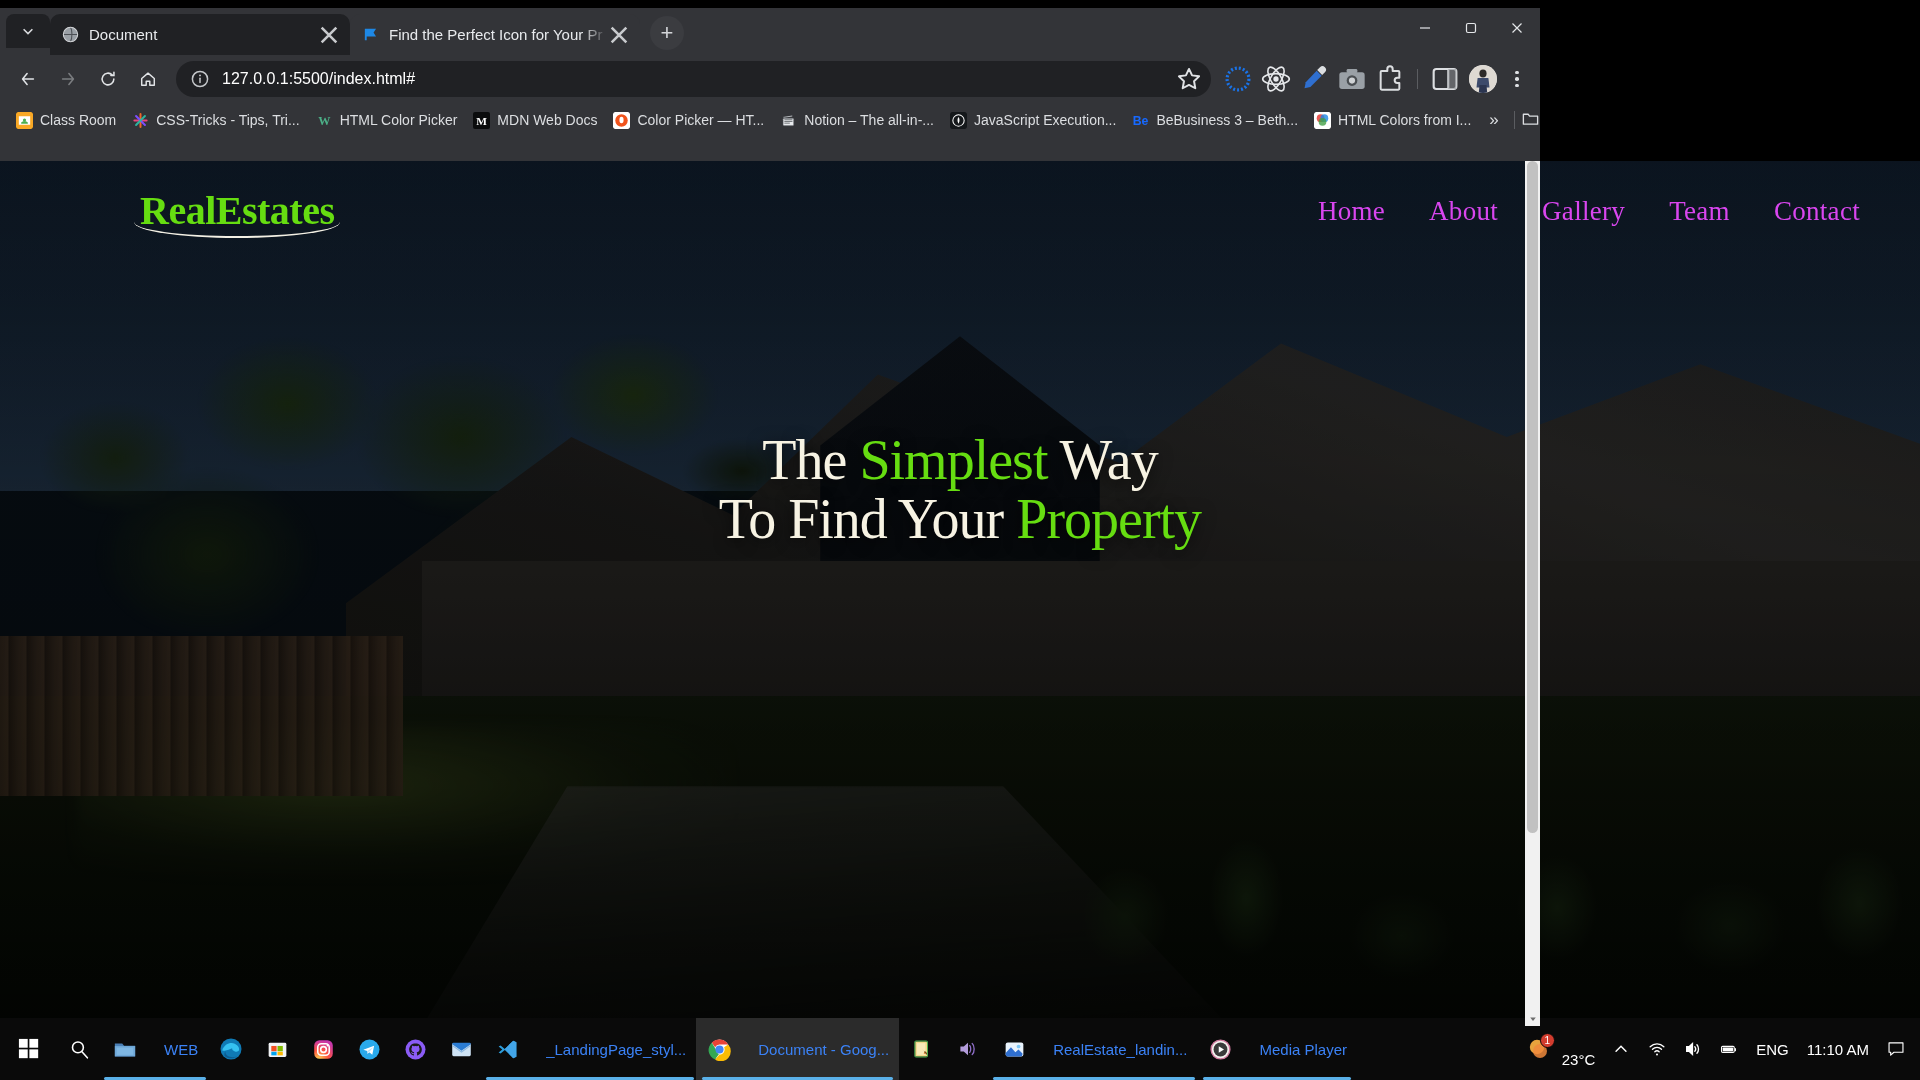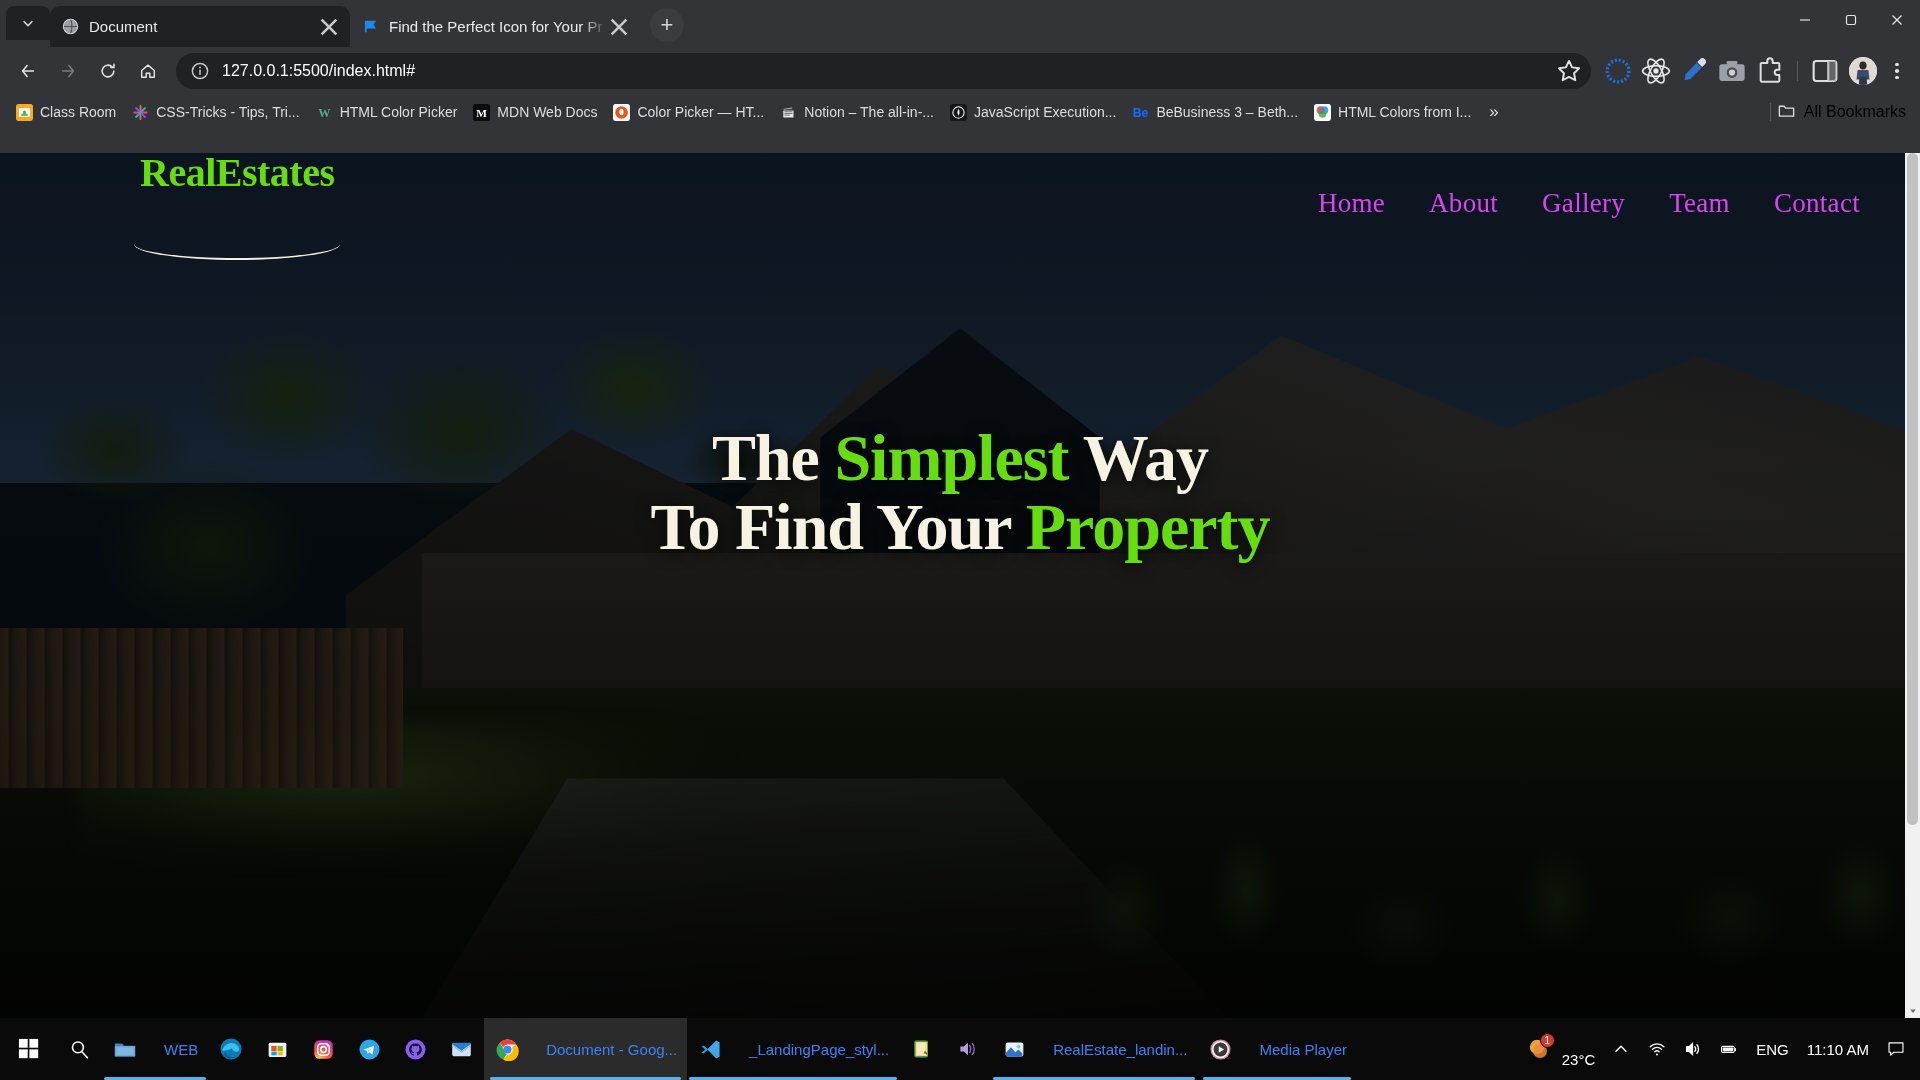--- a/index.html
+++ b/index.html
@@ -5,21 +5,21 @@
   * { box-sizing: border-box; margin: 0; padding: 0; }
   html, body {
     width: 1920px; height: 1080px;
     overflow: hidden;
     font-family: "Liberation Sans", sans-serif;
     background: #000;
   }
   .screen { position: relative; width: 1920px; height: 1080px; }
 
   
-  .browser { position:absolute; left:0; top:0; width:1920px; height:1018px; background:#333438; }
+  .browser { position:absolute; left:0; top:8px; width:1540px; height:1018px; background:#333438; }
 
   
   .tabstrip { position:relative; height:47px; background:#333438; display:flex; align-items:flex-end; }
   .tabsearch {
     width:44px; height:34px; margin-left:6px; margin-bottom:7px;
     background:#202124; border-radius:8px 8px 0 0;
     display:flex; align-items:center; justify-content:center;
   }
   .tabsearch svg { width:14px; height:14px; }
   .tab {
@@ -154,21 +154,21 @@
       radial-gradient(ellipse 90px 75px at 78% 74%, #22391a 0%, transparent 62%),
       radial-gradient(ellipse 70px 90px at 93% 64%, #2b4720 0%, transparent 62%);
   }
   .heroshade { position:absolute; inset:0; background:rgba(0,0,0,0.45); }
   .heroshade2 { position:absolute; inset:0;
     background:linear-gradient(180deg, rgba(5,10,18,.38) 0%, rgba(0,0,0,.22) 35%, rgba(0,0,0,.35) 72%, rgba(0,0,0,.58) 100%); }
 
   
   .siteheader {
     position:absolute; left:0; top:0; width:100%; height:100px;
-    display:flex; justify-content:space-between;
+    display:flex; align-items:center; justify-content:space-between;
     padding:0 60px 0 140px; z-index:6;
   }
   .logo { position:relative; }
   .logo .logotext {
     font-family:"Liberation Serif", serif; font-weight:700; font-size:40px;
     color:#66dd11; letter-spacing:-.5px; line-height:1;
   }
   .logo .swoosh {
     position:absolute; left:-6px; right:-6px; bottom:-7px; height:16px;
     border-bottom:2.5px solid #f3f0e4;
@@ -178,22 +178,22 @@
   .navlink {
     font-family:Liberation Serif, serif; font-size:27px; color:#d946ef;
     white-space:nowrap; letter-spacing:.3px;
   }
 
   
   .herocopy {
     position:absolute; left:0; right:0; top:270px; text-align:center; z-index:5;
   }
   .headline {
-    font-family:"Liberation Serif", serif; font-weight:700;
-    font-size:66px; line-height:1.05; color:#f7f3e3;
+    font-family:"Liberation Serif", serif; font-weight:400;
+    font-size:56px; line-height:1.05; color:#f7f3e3;
     letter-spacing:-1px;
     text-shadow:0 3px 16px rgba(0,0,0,.75);
   }
   .headline .hl { color:#66dd11; }
   .subline {
     margin-top:36px;
     font-family:"Liberation Serif", serif; font-weight:700;
     font-size:21px; color:#f7f3e3; letter-spacing:.2px;
     text-shadow:0 2px 10px rgba(0,0,0,.85);
   }
@@ -661,41 +661,41 @@
       <div class="tbitem">
         <span class="ti">
           <svg viewBox="0 0 26 26" width="23" height="23">
             <rect x="2.5" y="6" width="21" height="14.5" rx="1.5" fill="#cfe3f5"></rect>
             <path d="M2.5 7l10.5 7.5L23.5 7v-.4A1.4 1.4 0 0 0 22 5.5H4a1.4 1.4 0 0 0-1.5 1.1z" fill="#2b7cd3"></path>
             <path d="M2.5 7.6l10.5 7.4L23.5 7.6v1.4L13 16.6 2.5 9z" fill="#8fb9e0"></path>
           </svg>
         </span>
       </div>
 
+      <div class="tbitem underline wide">
+        <span class="ti">
+          <svg viewBox="0 0 26 26" width="23" height="23">
+            <path d="M19.5 3.2L10 12.3 5.2 8.6 3 9.7l4.1 3.3L3 16.3l2.2 1.1L10 13.7l9.5 9.1 3.5-1.6V4.8z" fill="#2d9ddb"></path>
+            <path d="M19.5 3.2L10 12.3l9.5 10.5 3.5-1.6V4.8z" fill="#42a5e8"></path>
+          </svg>
+        </span>
+        <span class="tl">_LandingPage_styl...</span>
+      </div>
+
       <div class="tbitem open underline">
         <span class="ti">
           <svg viewBox="0 0 26 26" width="23" height="23">
             <circle cx="13" cy="13" r="11.3" fill="#fff"></circle>
             <path d="M13 1.7a11.3 11.3 0 0 1 9.8 5.7H13a5.6 5.6 0 0 0-5 3.1L4.3 5.4A11.3 11.3 0 0 1 13 1.7z" fill="#ea4335"></path>
             <path d="M4.3 5.4L9 13a5.6 5.6 0 0 0 3.4 5.2L8 24.3A11.3 11.3 0 0 1 4.3 5.4z" fill="#34a853"></path>
             <path d="M22.8 7.4A11.3 11.3 0 0 1 8 24.3L13 18.6a5.6 5.6 0 0 0 5.2-8.1z" fill="#fbbc05"></path>
             <circle cx="13" cy="13" r="4.6" fill="#4285f4"></circle>
           </svg>
         </span>
         <span class="tl">Document - Goog...</span>
-      </div>
-
-      <div class="tbitem underline wide">
-        <span class="ti">
-          <svg viewBox="0 0 26 26" width="23" height="23">
-            <path d="M19.5 3.2L10 12.3 5.2 8.6 3 9.7l4.1 3.3L3 16.3l2.2 1.1L10 13.7l9.5 9.1 3.5-1.6V4.8z" fill="#2d9ddb"></path>
-            <path d="M19.5 3.2L10 12.3l9.5 10.5 3.5-1.6V4.8z" fill="#42a5e8"></path>
-          </svg>
-        </span>
-        <span class="tl">_LandingPage_styl...</span>
       </div>
 
       <div class="tbitem">
         <span class="ti">
           <svg viewBox="0 0 26 26" width="22" height="22">
             <rect x="5" y="4" width="14" height="18" rx="1.5" fill="#f2d98a"></rect>
             <rect x="7" y="6" width="10" height="14" fill="#f7e9b8"></rect>
             <path d="M12 12l6 6-3 1 1-3z" fill="#e8762a"></path>
               <path d="M16 16l3.5 3.5" stroke="#6b4d1f" stroke-width="1.4"></path>
             <rect x="4.5" y="3.5" width="15" height="19" rx="1.5" fill="none" stroke="#4caf50" stroke-width="1.2"></rect>

